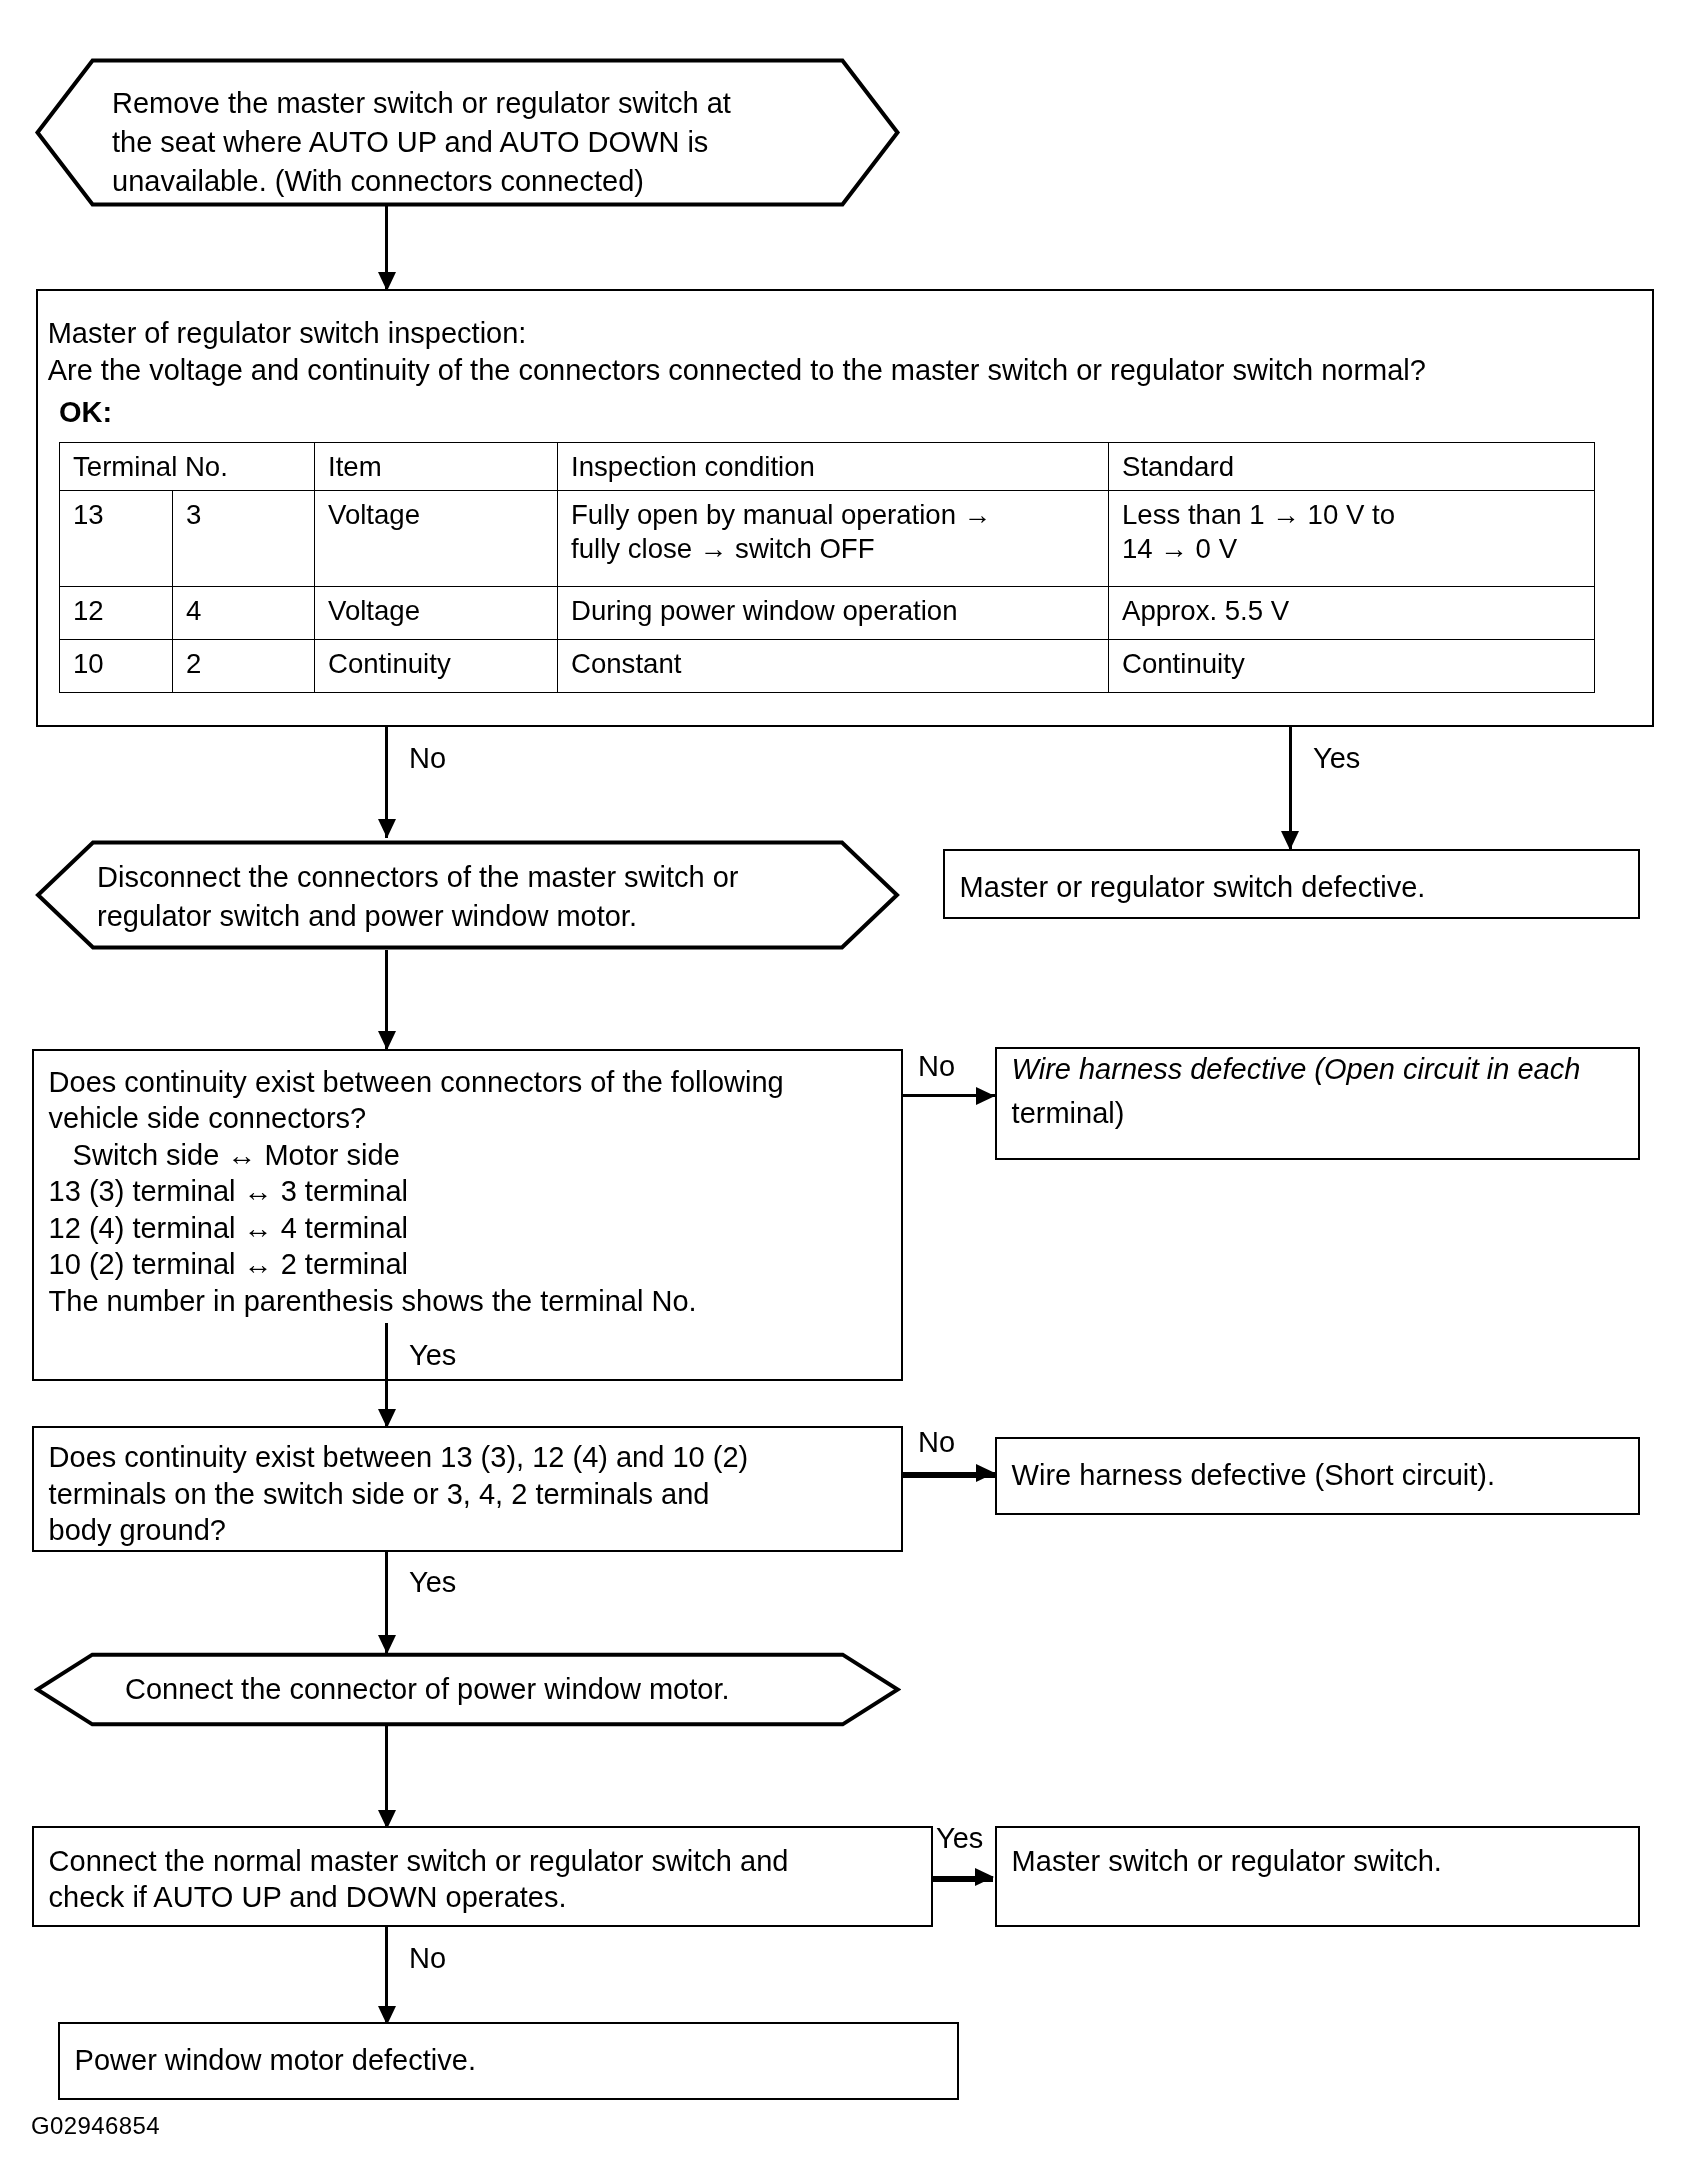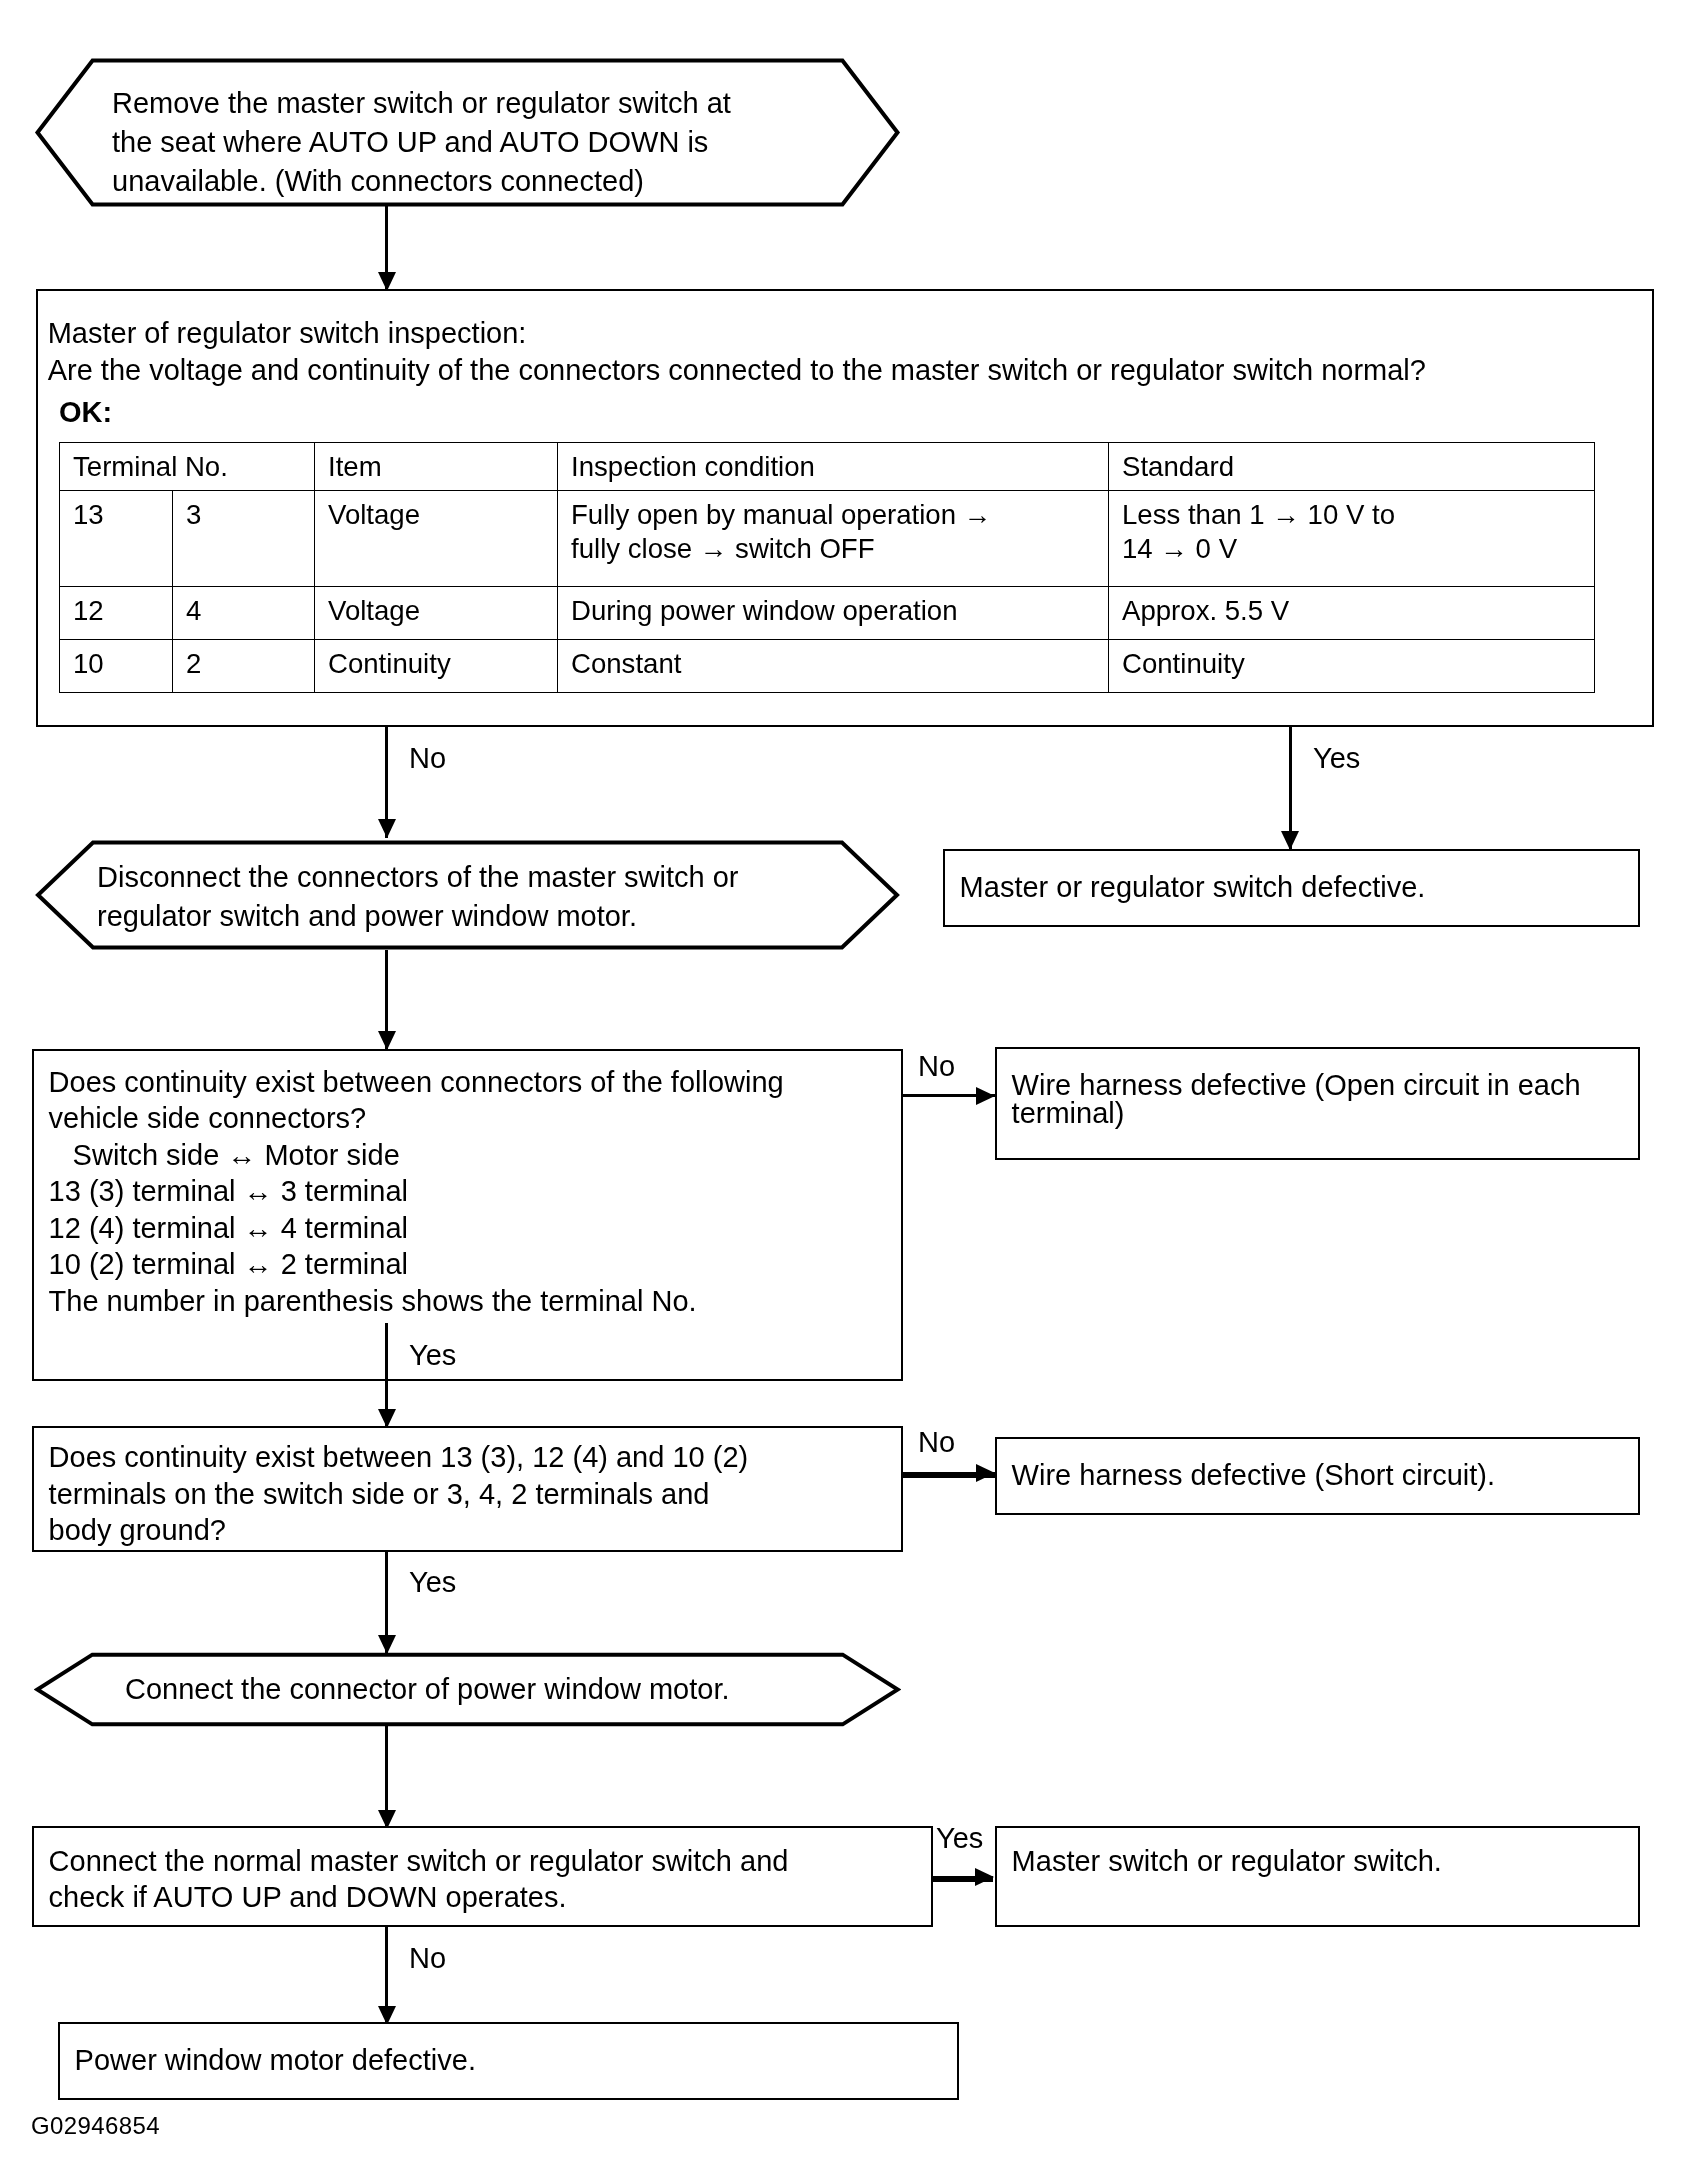--- a/index.html
+++ b/index.html
@@ -172,21 +172,21 @@
   <div class="label" style="left:1313px; top:742px;">Yes</div>
 
   <div class="hex-wrap" style="left:34px; top:840px;">
     <svg width="867" height="110" viewBox="0 0 1070 136">
       <polygon points="72,3 998,3 1066,68 998,133 72,133 4,68" fill="#ffffff" stroke="#000000" stroke-width="5"></polygon>
     </svg>
     <div class="hex-txt" style="left:63px; top:18px;">Disconnect the connectors of the master switch or</div>
     <div class="hex-txt" style="left:63px; top:57px;">regulator switch and power window motor.</div>
   </div>
 
-  <div class="node rect" style="left:943px; top:849px; width:697px; height:78px;">
+  <div class="node rect" style="left:943px; top:849px; width:697px; height:70px;">
     <div class="txt" style="left:14.6px; top:18px;">Master or regulator switch defective.</div>
   </div>
 
   <div class="edge v-line" style="left:385px; top:950px; height:101px;"></div>
   <div class="arrow-down" style="left:378px; top:1031px;"></div>
 
   <div class="node rect" style="left:32px; top:1049px; width:871px; height:332px;">
     <div class="txt" style="left:14.6px; top:13px;">Does continuity exist between connectors of the following</div>
     <div class="txt" style="left:14.6px; top:49px;">vehicle side connectors?</div>
     <div class="txt" style="left:14.6px; top:86px;margin-left:24px;">Switch side ↔ Motor side</div>
@@ -194,21 +194,21 @@
     <div class="txt" style="left:14.6px; top:159px;">12 (4) terminal ↔ 4 terminal</div>
     <div class="txt" style="left:14.6px; top:195px;">10 (2) terminal ↔ 2 terminal</div>
     <div class="txt" style="left:14.6px; top:232px;">The number in parenthesis shows the terminal No.</div>
   </div>
 
   <div class="edge h-line" style="left:902px; top:1094px; width:93px;"></div>
   <div class="arrow-right" style="left:976px; top:1087px;"></div>
   <div class="label" style="left:918px; top:1050px;">No</div>
 
   <div class="node rect" style="left:995px; top:1047px; width:645px; height:113px; overflow:visible;">
-    <div class="txt" style="left:14.6px; top:18px;">Wire harness defective (Open circuit in each</div>
+    <div class="txt" style="left:14.6px; top:2px;font-style:italic;">Wire harness defective (Open circuit in each</div>
     <div class="txt" style="left:14.6px; top:46px;">terminal)</div>
   </div>
 
   <div class="edge v-line" style="left:385px; top:1323px; height:105px;"></div>
   <div class="arrow-down" style="left:378px; top:1409px;"></div>
   <div class="label" style="left:409px; top:1339px;">Yes</div>
 
   <div class="node rect" style="left:32px; top:1426px; width:871px; height:126px;">
     <div class="txt" style="left:14.6px; top:11.3px;">Does continuity exist between 13 (3), 12 (4) and 10 (2)</div>
     <div class="txt" style="left:14.6px; top:48px;">terminals on the switch side or 3, 4, 2 terminals and</div>

